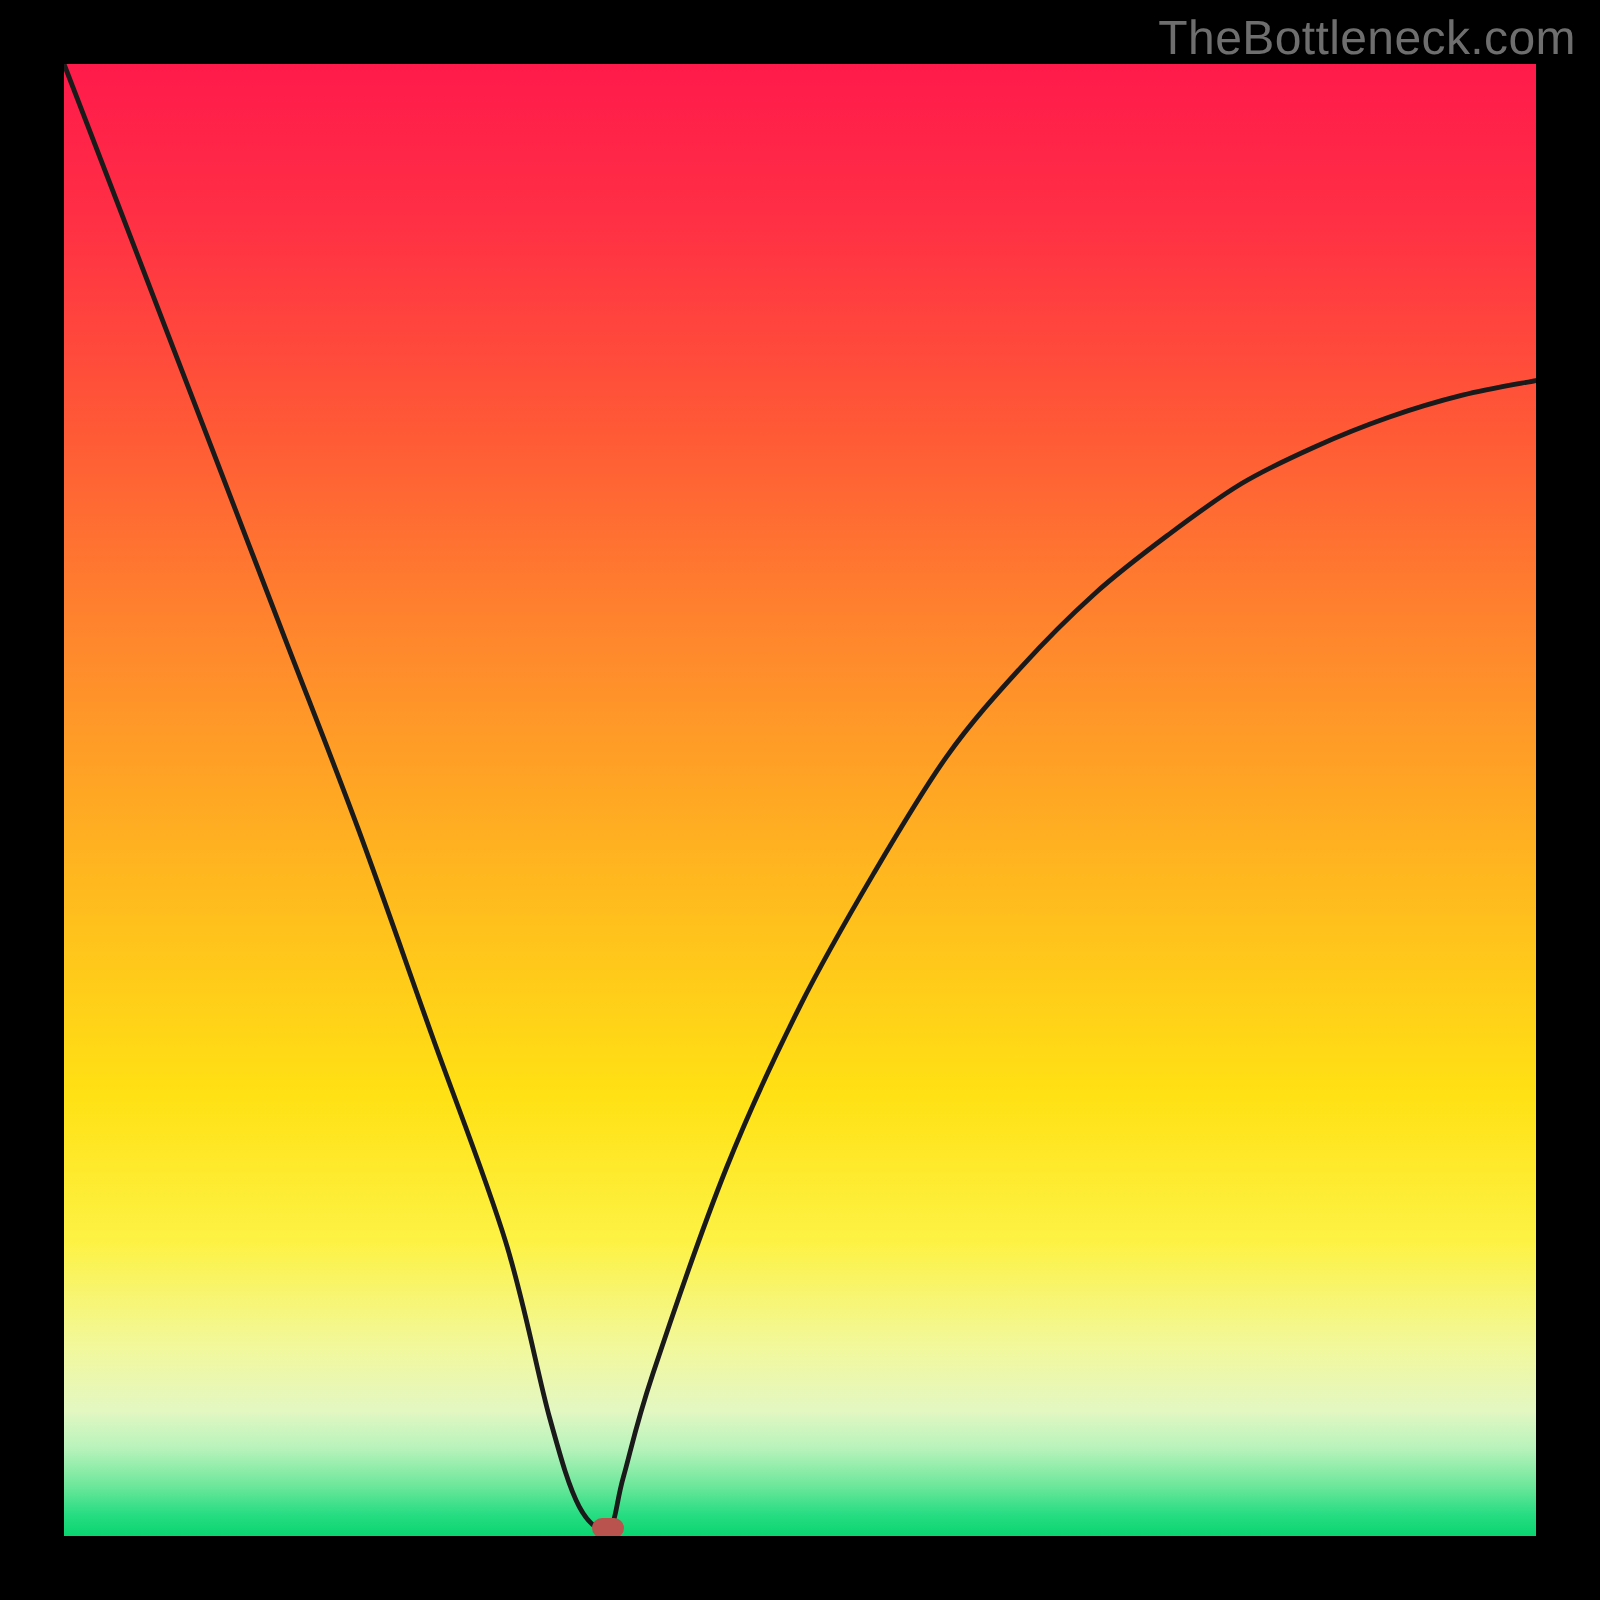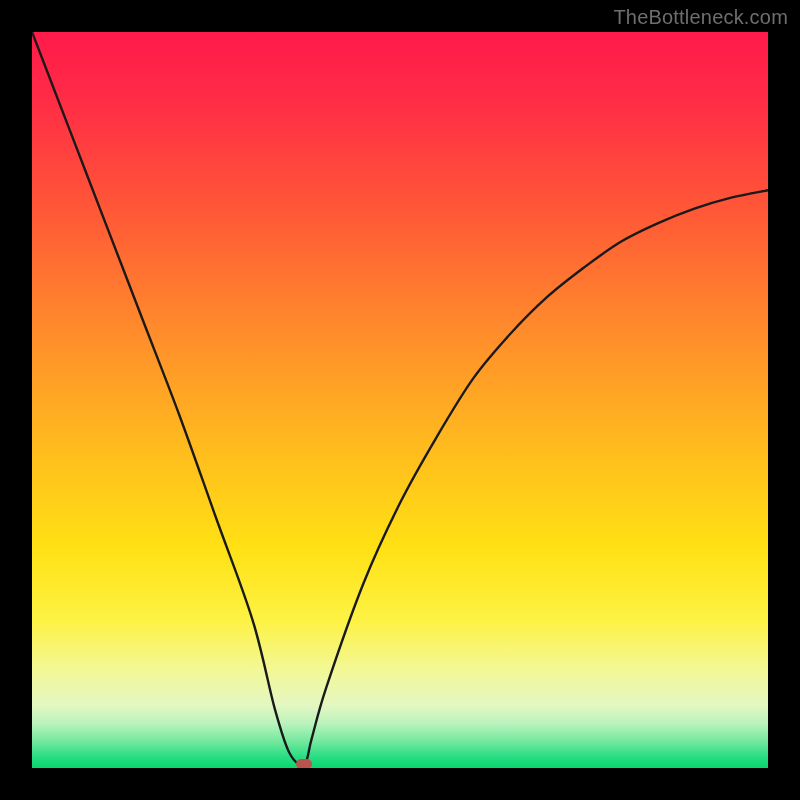--- a/index.html
+++ b/index.html
@@ -32,21 +32,21 @@
     position: absolute;
     inset: 0;
     width: 100%;
     height: 100%;
   }
   .watermark {
     position: absolute;
     top: 6px;
     right: 12px;
     color: #6e6e6e;
-    font-size: 20px;
+    font-size: 24px;
     letter-spacing: 0.2px;
     user-select: none;
   }
   .min-marker {
     position: absolute;
     width: 16px;
     height: 10px;
     border-radius: 5px;
     transform: translate(-50%, -50%);
   }

